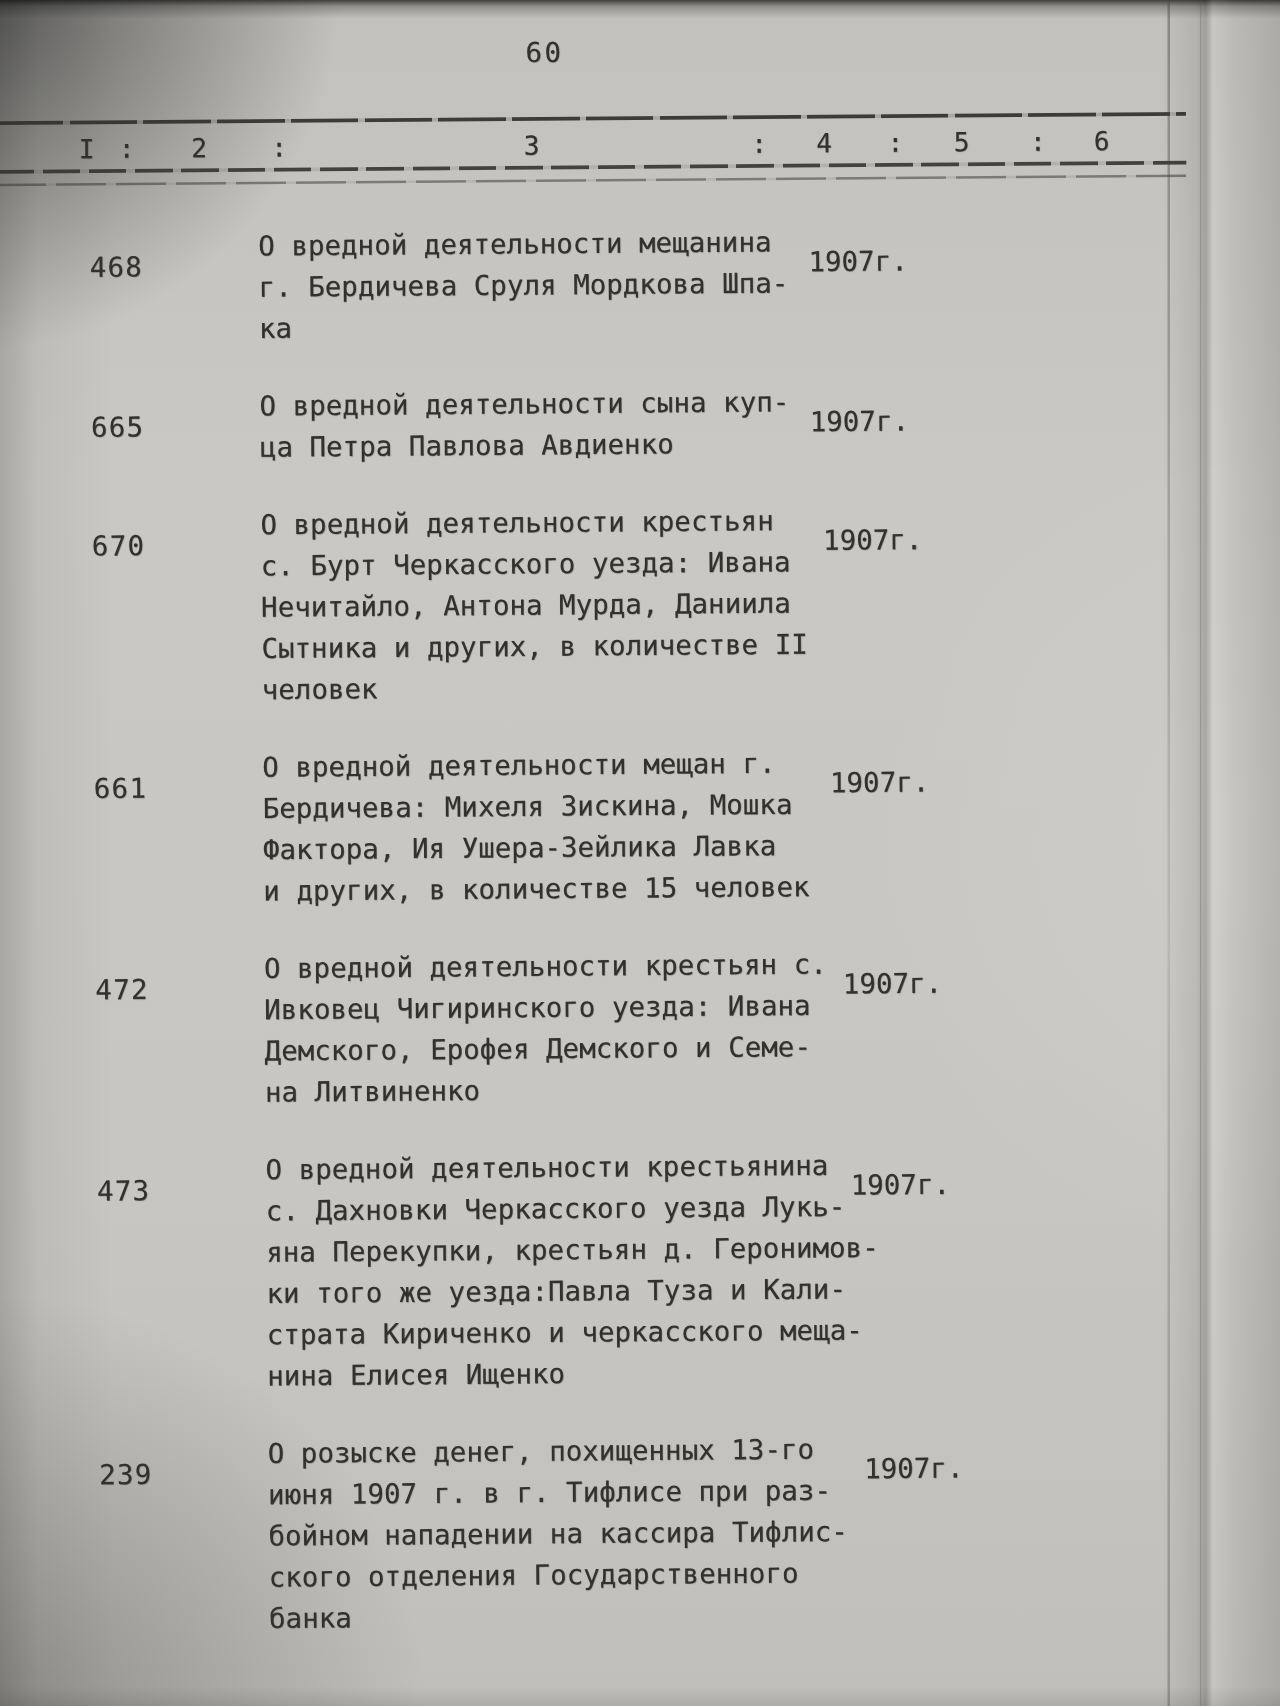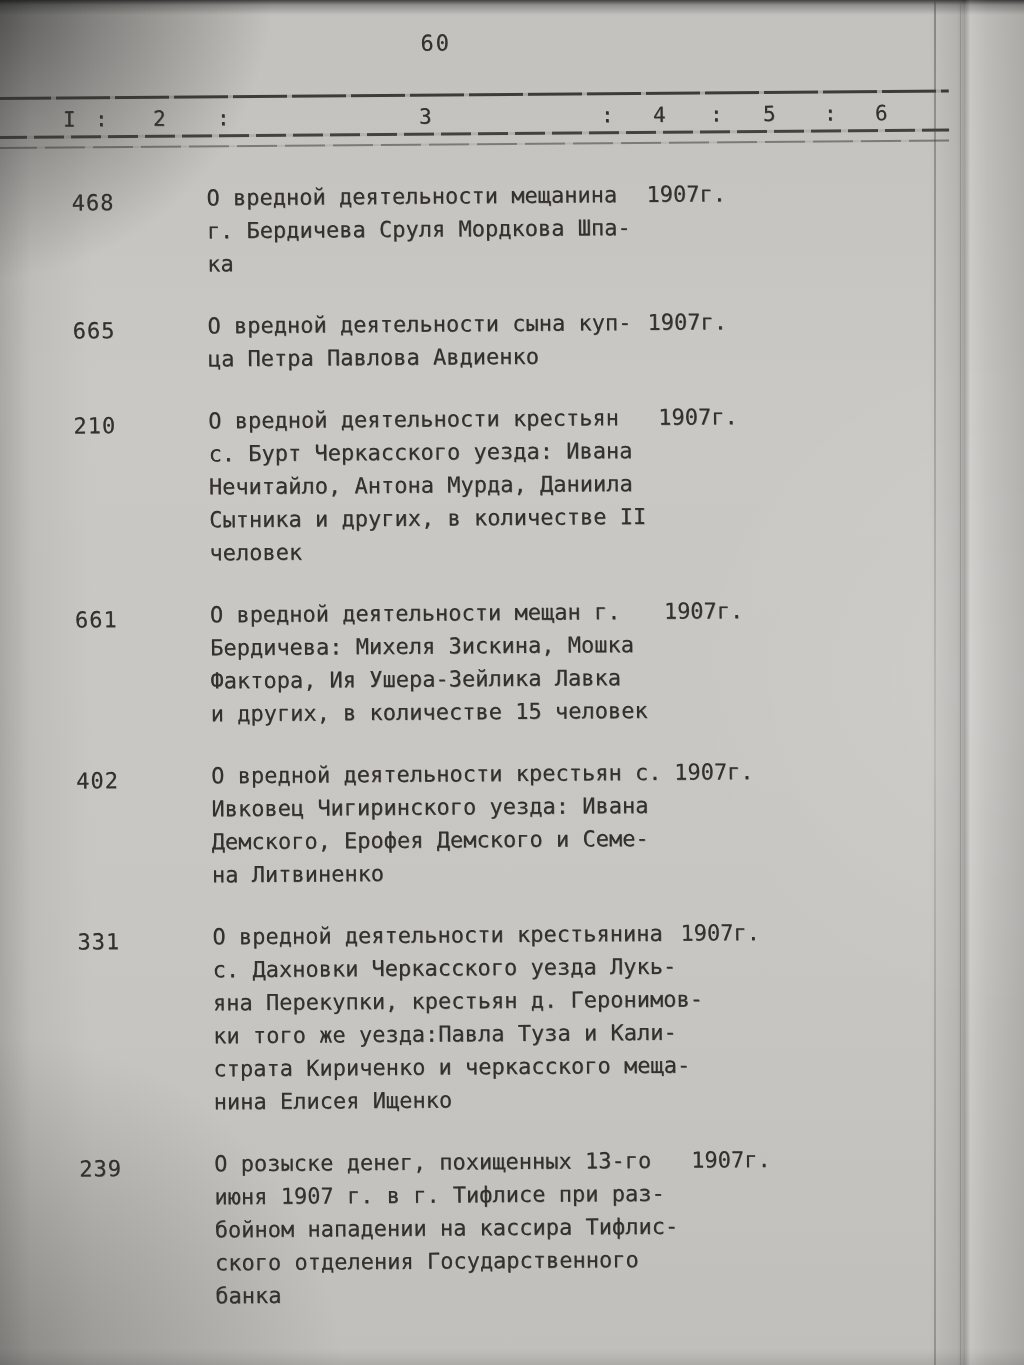--- a/index.html
+++ b/index.html
@@ -89,24 +89,24 @@
   .hc9  { left: 823px; }
   .hc10 { left: 874px; }
 
   .entries { position: absolute; top: 183px; left: 0; width: 960px; }
   .entry {
     position: relative;
     margin-bottom: 29px;
     font-size: 22px;
     line-height: 33px;
   }
-  .col-num { position: absolute; left: 70px; top: 4px; letter-spacing: 1px; text-align: center; }
+  .col-num { position: absolute; left: 70px; top: 16px; letter-spacing: 1px; text-align: center; }
   .col-desc { margin-left: 205px; }
   .line { white-space: nowrap; }
-  .col-year { position: absolute; top: 0; white-space: nowrap; }
+  .col-year { position: absolute; top: 16px; white-space: nowrap; }
   .entry:nth-child(1) .col-year { left: 645px; }
   .entry:nth-child(2) .col-year { left: 645px; }
   .entry:nth-child(3) .col-year { left: 655px; }
   .entry:nth-child(4) .col-year { left: 659px; }
   .entry:nth-child(5) .col-year { left: 668px; }
   .entry:nth-child(6) .col-year { left: 673px; }
   .entry:nth-child(7) .col-year { left: 682px; }
 </style>
 </head>
 <body>
@@ -151,21 +151,21 @@
       <div class="entry">
         <div class="col-num">665</div>
         <div class="col-desc">
           <div class="line">О вредной деятельности сына куп-</div>
           <div class="line">ца Петра Павлова Авдиенко</div>
         </div>
         <div class="col-year">1907г.</div>
       </div>
 
       <div class="entry">
-        <div class="col-num">210</div>
+        <div class="col-num">670</div>
         <div class="col-desc">
           <div class="line">О вредной деятельности крестьян</div>
           <div class="line">с. Бурт Черкасского уезда: Ивана</div>
           <div class="line">Нечитайло, Антона Мурда, Даниила</div>
           <div class="line">Сытника и других, в количестве II</div>
           <div class="line">человек</div>
         </div>
         <div class="col-year">1907г.</div>
       </div>
 
@@ -174,32 +174,32 @@
         <div class="col-desc">
           <div class="line">О вредной деятельности мещан г.</div>
           <div class="line">Бердичева: Михеля Зискина, Мошка</div>
           <div class="line">Фактора, Ия Ушера-Зейлика Лавка</div>
           <div class="line">и других, в количестве 15 человек</div>
         </div>
         <div class="col-year">1907г.</div>
       </div>
 
       <div class="entry">
-        <div class="col-num">402</div>
+        <div class="col-num">472</div>
         <div class="col-desc">
           <div class="line">О вредной деятельности крестьян с.</div>
           <div class="line">Ивковец Чигиринского уезда: Ивана</div>
           <div class="line">Демского, Ерофея Демского и Семе-</div>
           <div class="line">на Литвиненко</div>
         </div>
         <div class="col-year">1907г.</div>
       </div>
 
       <div class="entry">
-        <div class="col-num">331</div>
+        <div class="col-num">473</div>
         <div class="col-desc">
           <div class="line">О вредной деятельности крестьянина</div>
           <div class="line">с. Дахновки Черкасского уезда Лукь-</div>
           <div class="line">яна Перекупки, крестьян д. Геронимов-</div>
           <div class="line">ки того же уезда:Павла Туза и Кали-</div>
           <div class="line">страта Кириченко и черкасского меща-</div>
           <div class="line">нина Елисея Ищенко</div>
         </div>
         <div class="col-year">1907г.</div>
       </div>

